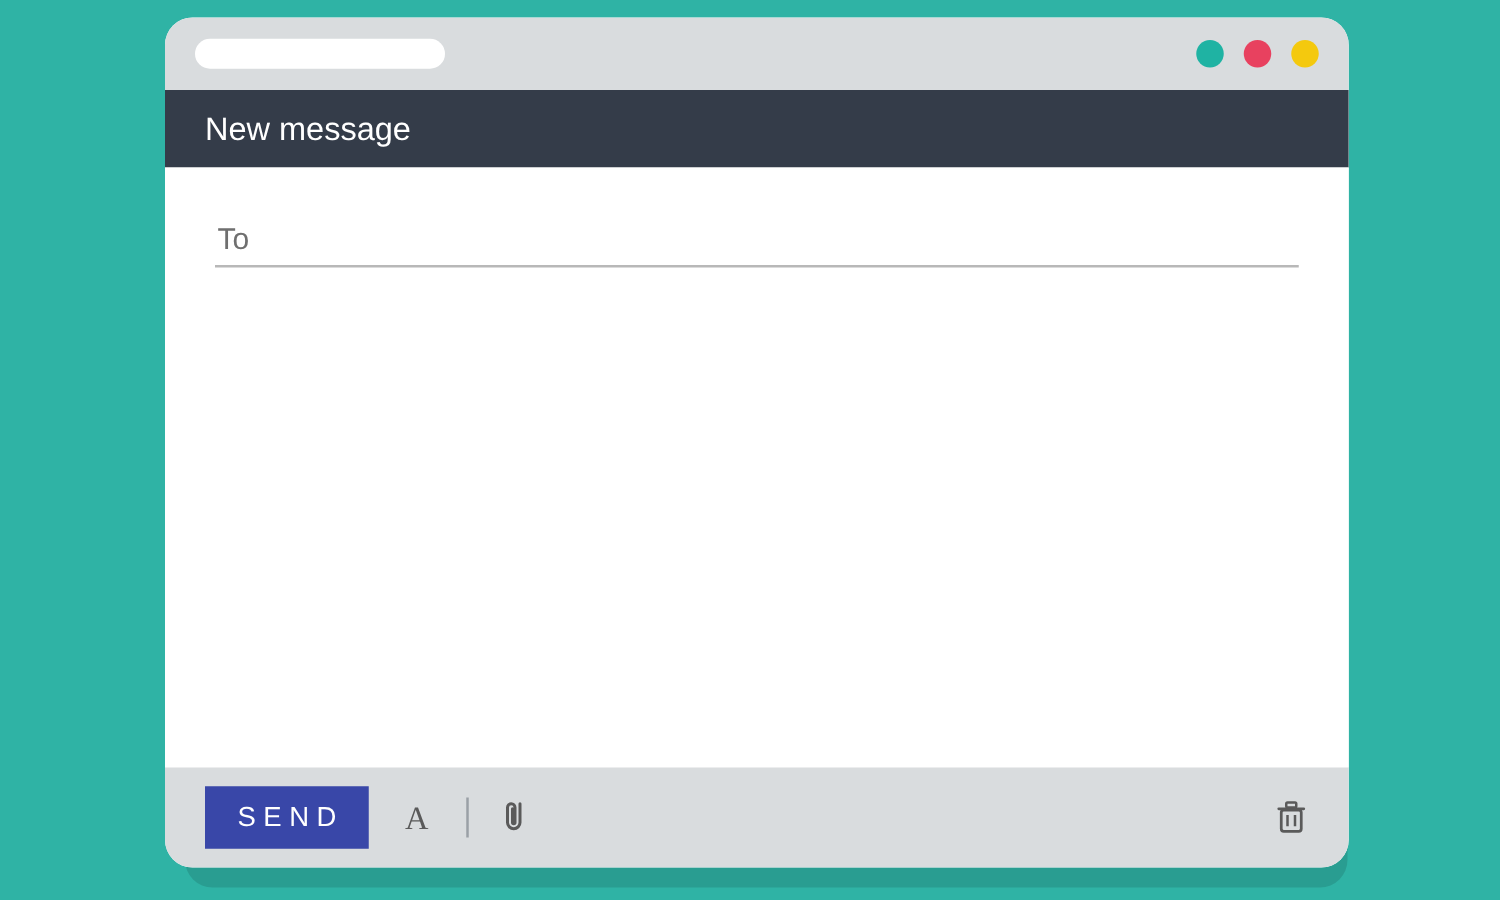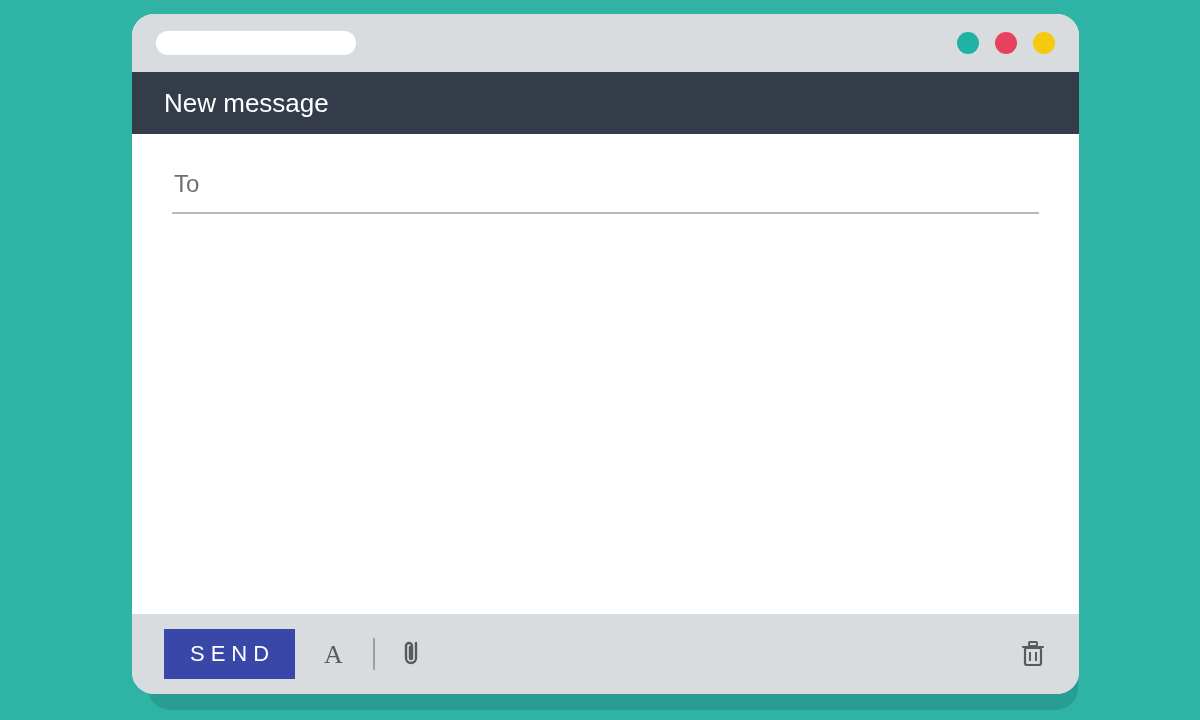--- a/index.html
+++ b/index.html
@@ -70,21 +70,21 @@
     padding: 30px 40px 10px 40px;
   }
   .field {
     height: 50px;
     border: none;
     border-bottom: 2px solid #b8b8b8;
     font-size: 24px;
     color: #6f6f6f;
     padding: 6px 2px;
     display: flex;
-    align-items: flex-start;
+    align-items: flex-end;
     margin-bottom: 18px;
   }
   .field input {
     border: none;
     outline: none;
     font-size: 24px;
     color: #3a3a3a;
     width: 100%;
     background: transparent;
   }

